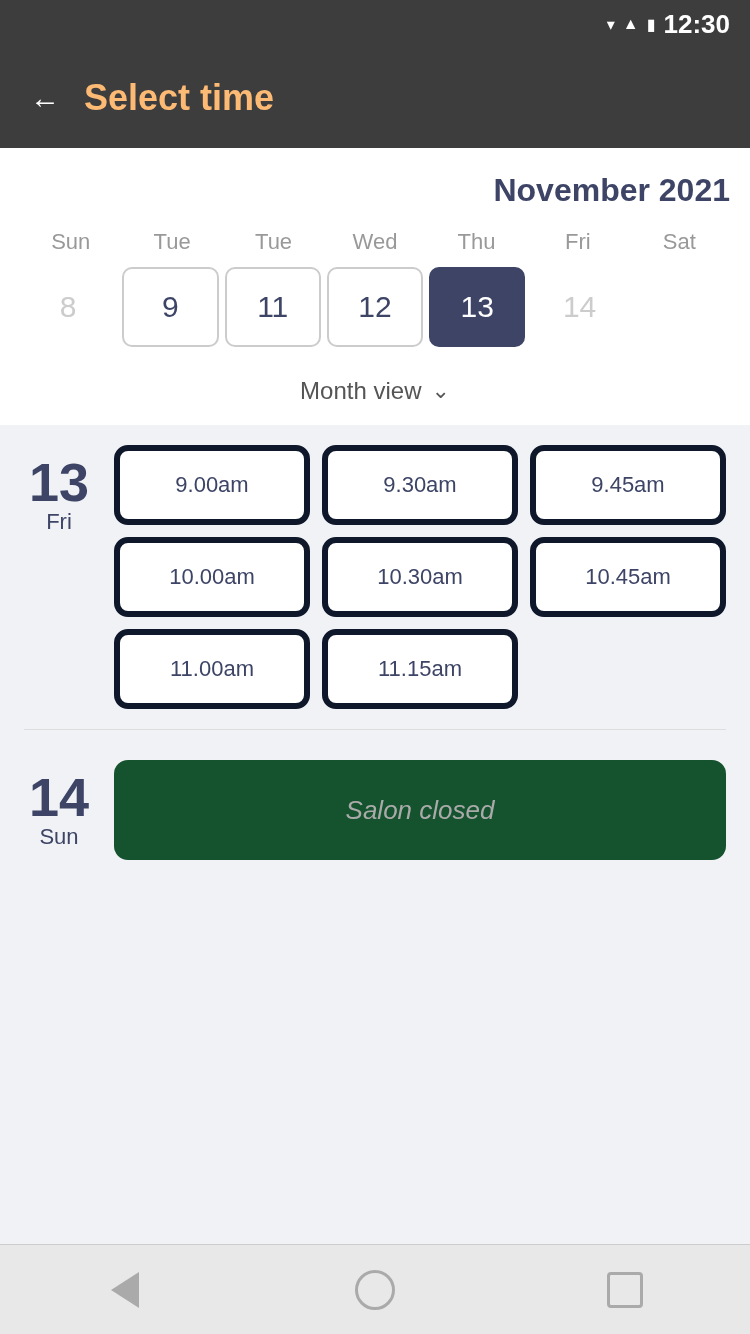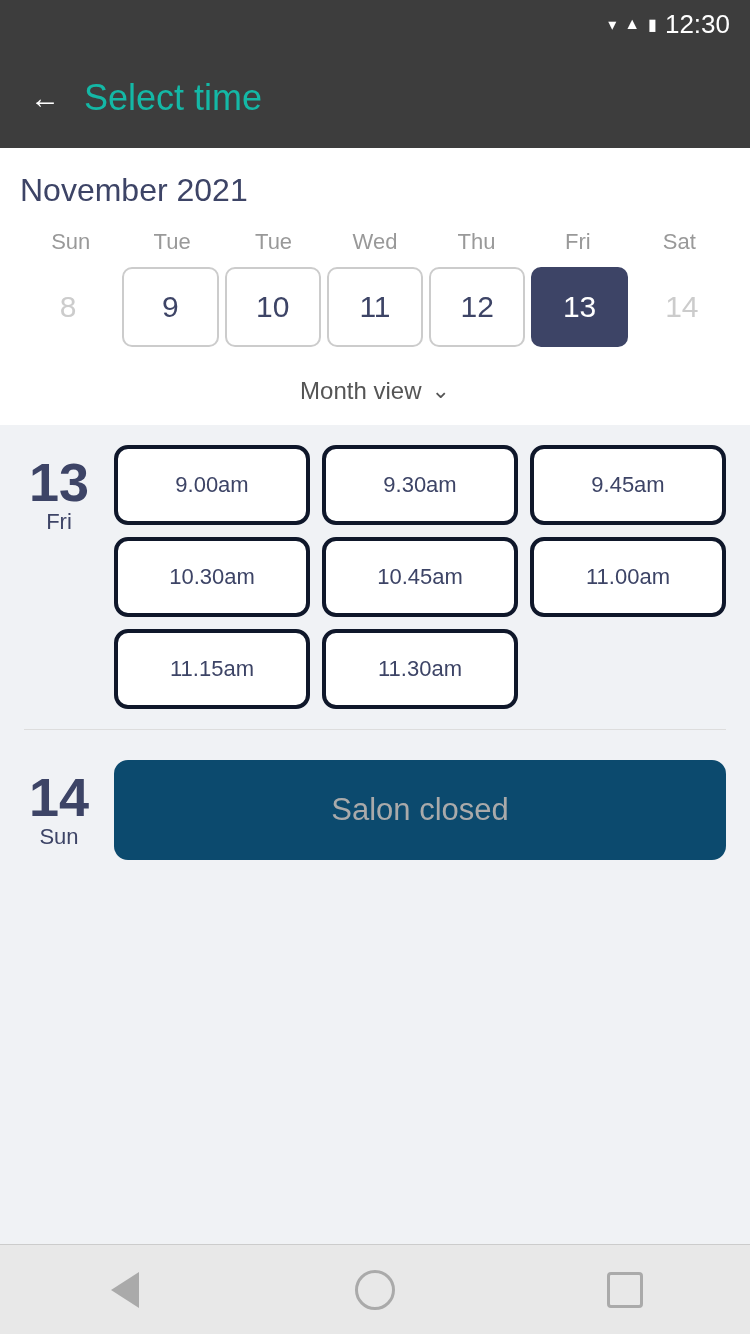--- a/index.html
+++ b/index.html
@@ -24,21 +24,21 @@
       gap: 10px;
     }
     .status-icons {
       display: flex;
       align-items: center;
       gap: 8px;
     }
     .status-time {
       color: white;
       font-size: 26px;
-      font-weight: 400;
+      font-weight: 700;
     }
     .status-icon {
       color: white;
       font-size: 16px;
     }
 
     
     .header {
       background: #3d3d3d;
       height: 100px;
@@ -47,34 +47,34 @@
       padding: 0 30px;
       gap: 24px;
     }
     .back-btn {
       color: white;
       font-size: 30px;
       cursor: pointer;
       font-weight: 300;
     }
     .header-title {
-      color: #14b8a6;
+      color: #fdba74;
       font-size: 36px;
-      font-weight: 400;
+      font-weight: 700;
     }
 
     
     .calendar-section {
       background: white;
       padding: 24px 20px 0 20px;
     }
     .month-title {
-      text-align: left;
+      text-align: right;
       font-size: 32px;
-      font-weight: 400;
+      font-weight: 700;
       color: #3d4466;
       margin-bottom: 20px;
     }
     .weekday-row {
       display: grid;
       grid-template-columns: repeat(7, 1fr);
       text-align: center;
       margin-bottom: 12px;
     }
     .weekday {
@@ -169,46 +169,47 @@
     .time-slot {
       background: white;
       border-radius: 14px;
       height: 80px;
       display: flex;
       align-items: center;
       justify-content: center;
       font-size: 22px;
       color: #3d4466;
       cursor: pointer;
-      border: 4px solid #0f172a;
+      border: 6px solid #0f172a;
     }
 
     
     .day-divider {
       height: 1px;
       background: #ddd;
       margin: 10px 0 30px 0;
     }
 
     
     .closed-block {
       display: flex;
       gap: 20px;
       margin-bottom: 20px;
     }
     .closed-message {
       flex: 1;
-      background: #0c4a6e;
+      background: #14532d;
       border-radius: 14px;
       height: 100px;
       display: flex;
       align-items: center;
       justify-content: center;
-      font-size: 31px;
+      font-size: 26px;
       color: #aaa;
+      font-style: italic;
     }
 
     
     .bottom-nav {
       background: #e8e8e8;
       height: 90px;
       display: flex;
       align-items: center;
       justify-content: space-around;
       border-top: 1px solid #ccc;
@@ -278,21 +279,20 @@
     <span class="weekday">Tue</span>
     <span class="weekday">Wed</span>
     <span class="weekday">Thu</span>
     <span class="weekday">Fri</span>
     <span class="weekday">Sat</span>
   </div>
 
   <div class="dates-row">
     <div class="date-cell inactive">8</div>
     <div class="date-cell has-border">9</div>
-    <div class="date-cell has-border">10</div>
     <div class="date-cell has-border">11</div>
     <div class="date-cell has-border">12</div>
     <div class="date-cell selected">13</div>
     <div class="date-cell inactive">14</div>
   </div>
 
   <div class="month-view-row">
     <span class="month-view-label">Month view</span>
     <span class="chevron-down">⌄</span>
   </div>
@@ -302,25 +302,25 @@
 
   <div class="day-block">
     <div class="day-label">
       <span class="day-number">13</span>
       <span class="day-name">Fri</span>
     </div>
     <div class="time-grid">
       <div class="time-slot">9.00am</div>
       <div class="time-slot">9.30am</div>
       <div class="time-slot">9.45am</div>
+      <div class="time-slot">10.00am</div>
       <div class="time-slot">10.30am</div>
       <div class="time-slot">10.45am</div>
       <div class="time-slot">11.00am</div>
       <div class="time-slot">11.15am</div>
-      <div class="time-slot">11.30am</div>
     </div>
   </div>
 
   <div class="day-divider"></div>
 
   <div class="closed-block">
     <div class="day-label">
       <span class="day-number">14</span>
       <span class="day-name">Sun</span>
     </div>

